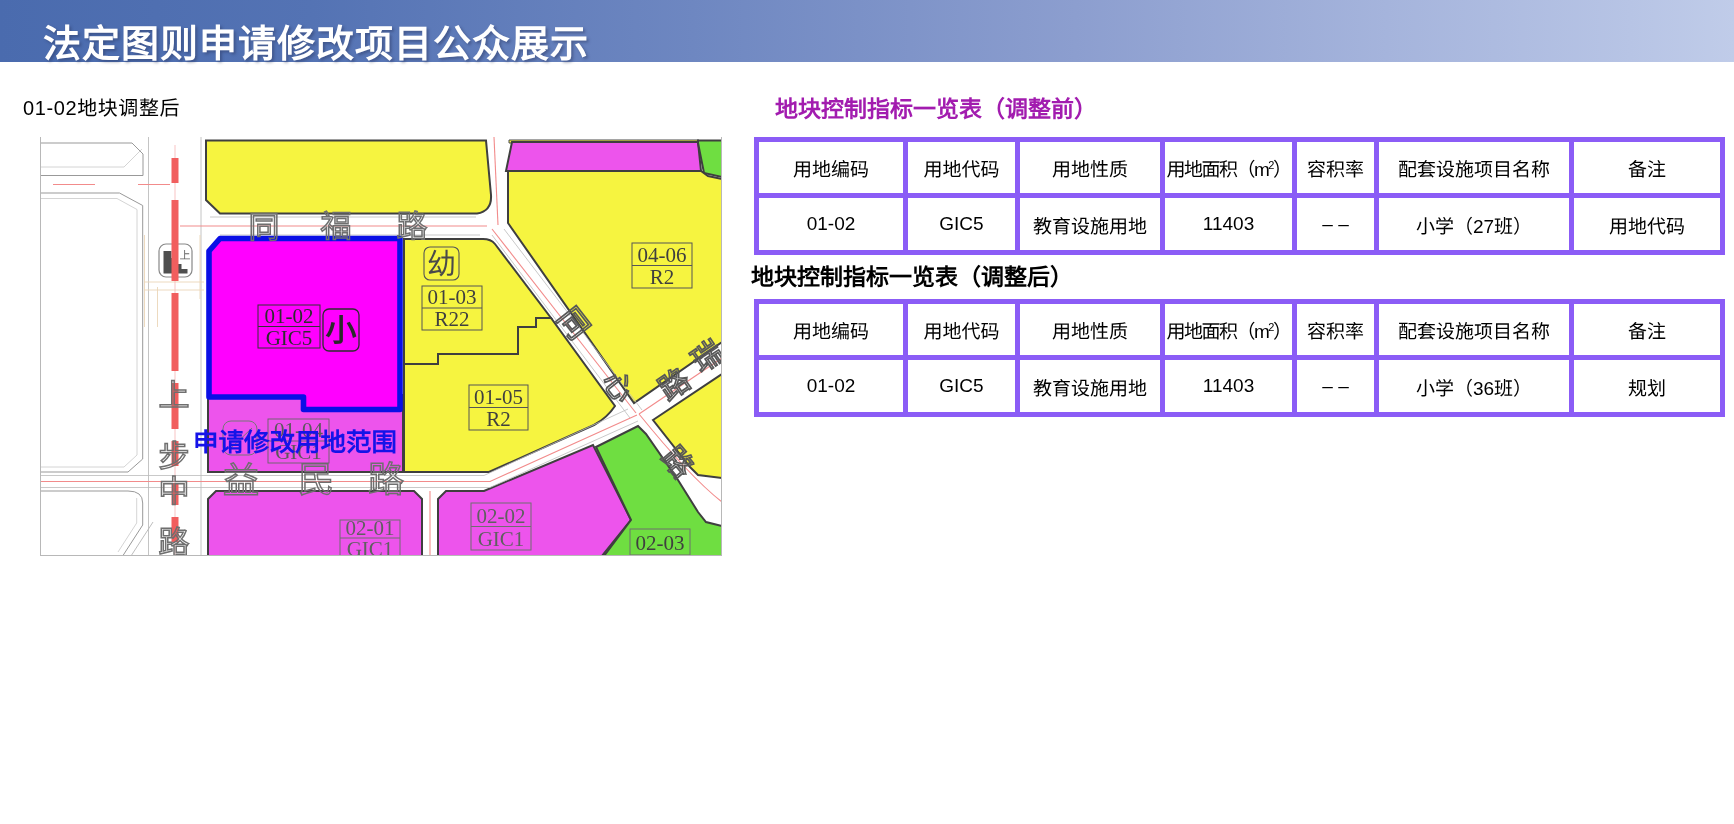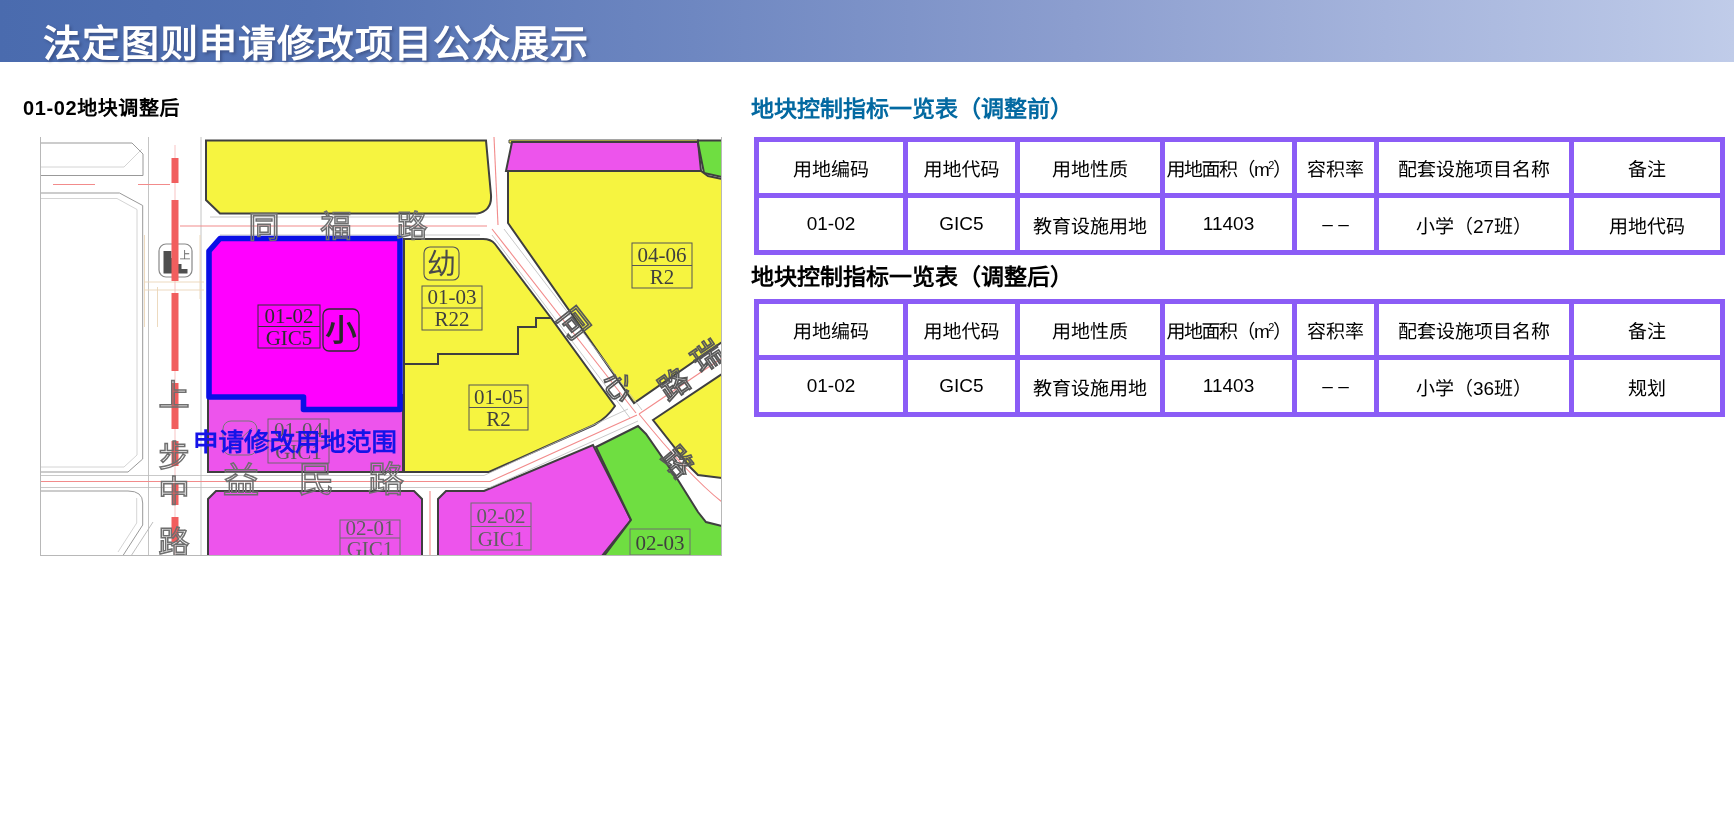--- a/index.html
+++ b/index.html
@@ -4,23 +4,23 @@
 <title>法定图则申请修改项目公众展示</title>
 <style>
   html,body{margin:0;padding:0;background:#fff;}
   body{width:1734px;height:824px;position:relative;overflow:hidden;
        font-family:"Liberation Sans",sans-serif;}
   .hdr{position:absolute;left:0;top:0;width:1734px;height:62px;
        background:linear-gradient(90deg,#4a6bae 0%,#5473b4 18%,#6e87c1 40%,#8c9ecf 62%,#a5b4dc 80%,#b7c4e5 94%,#c0cce9 100%);}
   .hdr h1{margin:8px;padding:0;position:absolute;left:35px;top:5px;
        font-size:38px;font-weight:bold;color:#fff;letter-spacing:1px;
        text-shadow:2px 2px 3px rgba(40,50,90,.45);}
-  .maplabel{position:absolute;left:23px;top:92px;font-size:20px;font-weight:bold;color:#000;letter-spacing:0.6px;}
+  .maplabel{position:absolute;left:23px;top:92px;font-size:20px;font-weight:normal;color:#000;letter-spacing:0.6px;}
   .mapwrap{position:absolute;left:40px;top:137px;width:682px;height:419px;}
-  .t1{position:absolute;left:751px;top:90px;font-size:23px;font-weight:bold;color:#0369a1;}
+  .t1{position:absolute;left:775px;top:90px;font-size:23px;font-weight:bold;color:#a21caf;}
   .t2{position:absolute;left:751px;top:258px;font-size:23px;font-weight:bold;color:#000;text-align:right;}
   table.ctl{position:absolute;left:754px;border-collapse:collapse;table-layout:fixed;
        width:966px;font-size:19px;color:#000;text-align:center;}
   table.ctl td{border:5px solid #8b5cf6;padding:0;white-space:nowrap;}
   .tb1{top:137px;}
   .tb2{top:299px;}
   .hrow td{height:51px;}
   .drow td{height:52px;}
   sup{font-size:11px;}
 </style>

